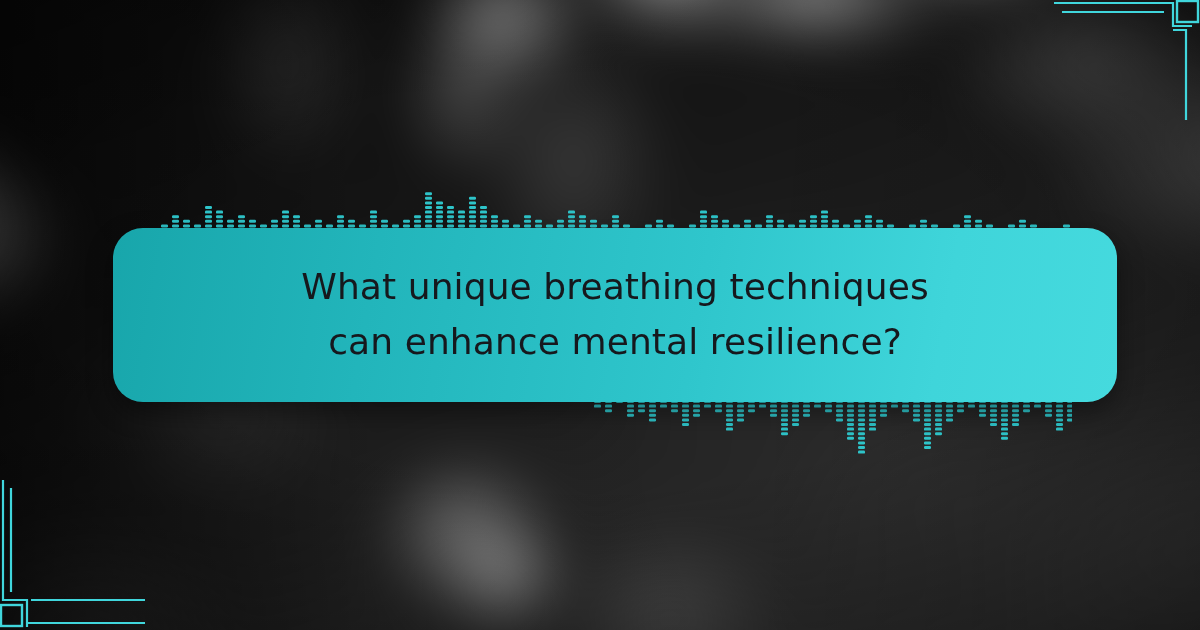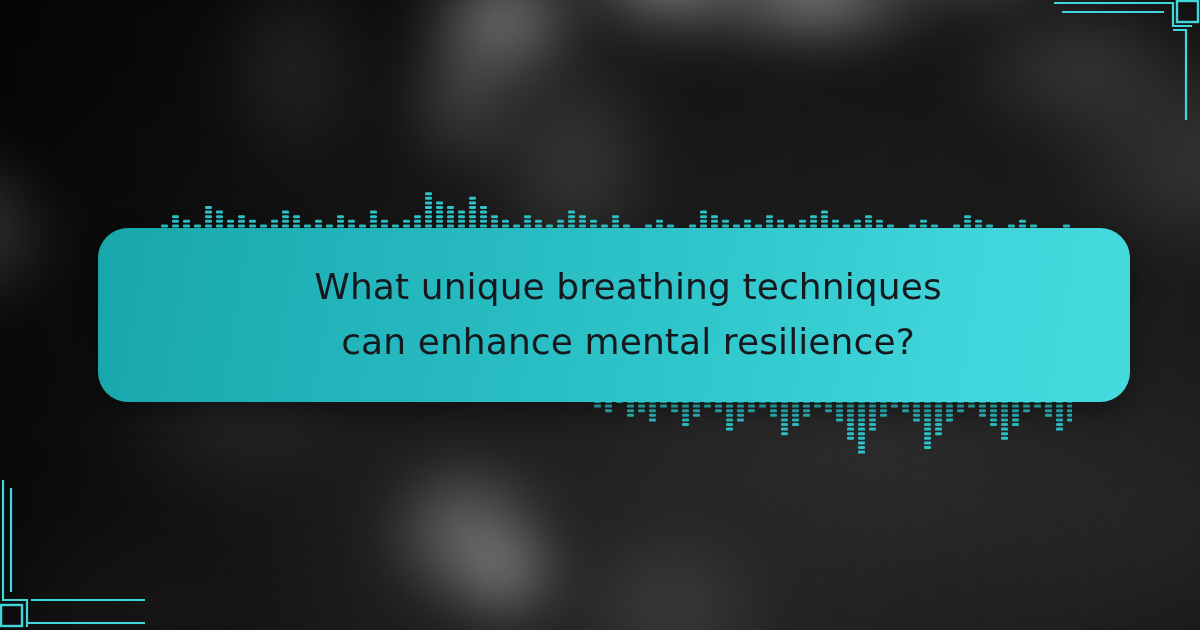--- a/index.html
+++ b/index.html
@@ -59,32 +59,31 @@
   #corner-bl { bottom: 0; left: 0; }
 
   
   .waveform { position: absolute; pointer-events: none; }
   #waveform-top    { left: 148px; top: 150px; }
   #waveform-bottom { left: 592px; top: 400px; }
 
   
   #question-card {
     position: absolute;
-    left: 98px;
+    left: 113px;
     top: 228px;
     width: 1004px;
     height: 174px;
     border-radius: 30px;
     background: linear-gradient(100deg, #18a6ab 0%, #22b5bb 26%, #2fc6cc 58%, #3fd5da 82%, #45dade 100%);
     box-shadow: 0 10px 26px rgba(0,0,0,0.40);
     display: flex;
     align-items: center;
     justify-content: center;
     z-index: 5;
-    padding-left: 28px;
   }
   #question-text {
     width: 700px;
     text-align: center;
     color: #16181d;
     font-size: 36px;
     line-height: 1.52;
     font-weight: 400;
     letter-spacing: 0.1px;
     font-family: "DejaVu Sans", "Liberation Sans", sans-serif;

